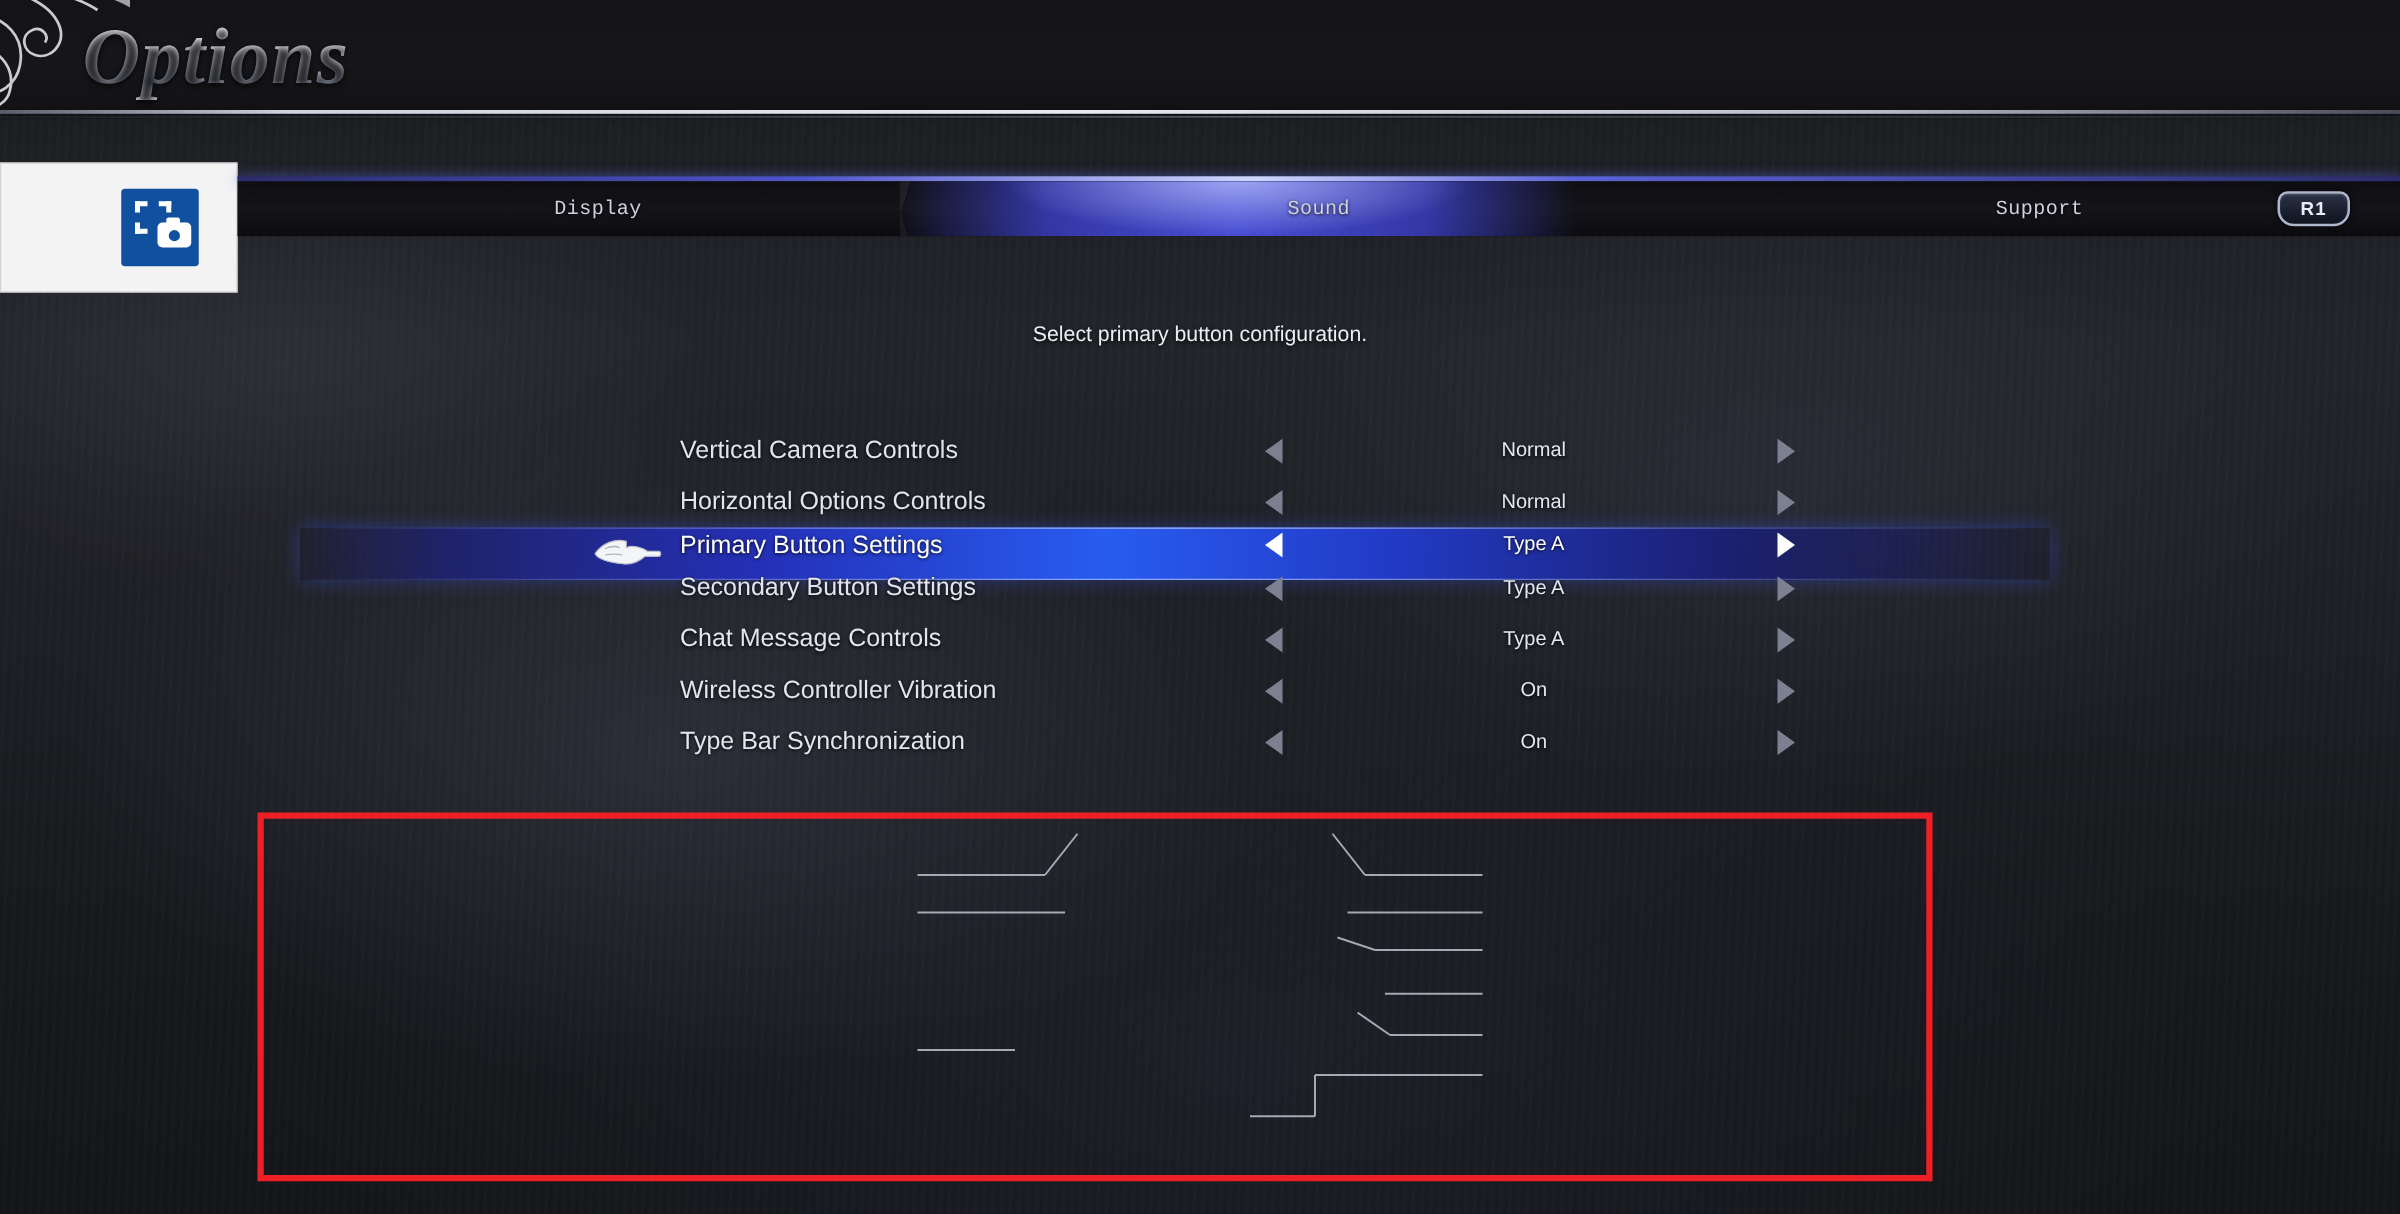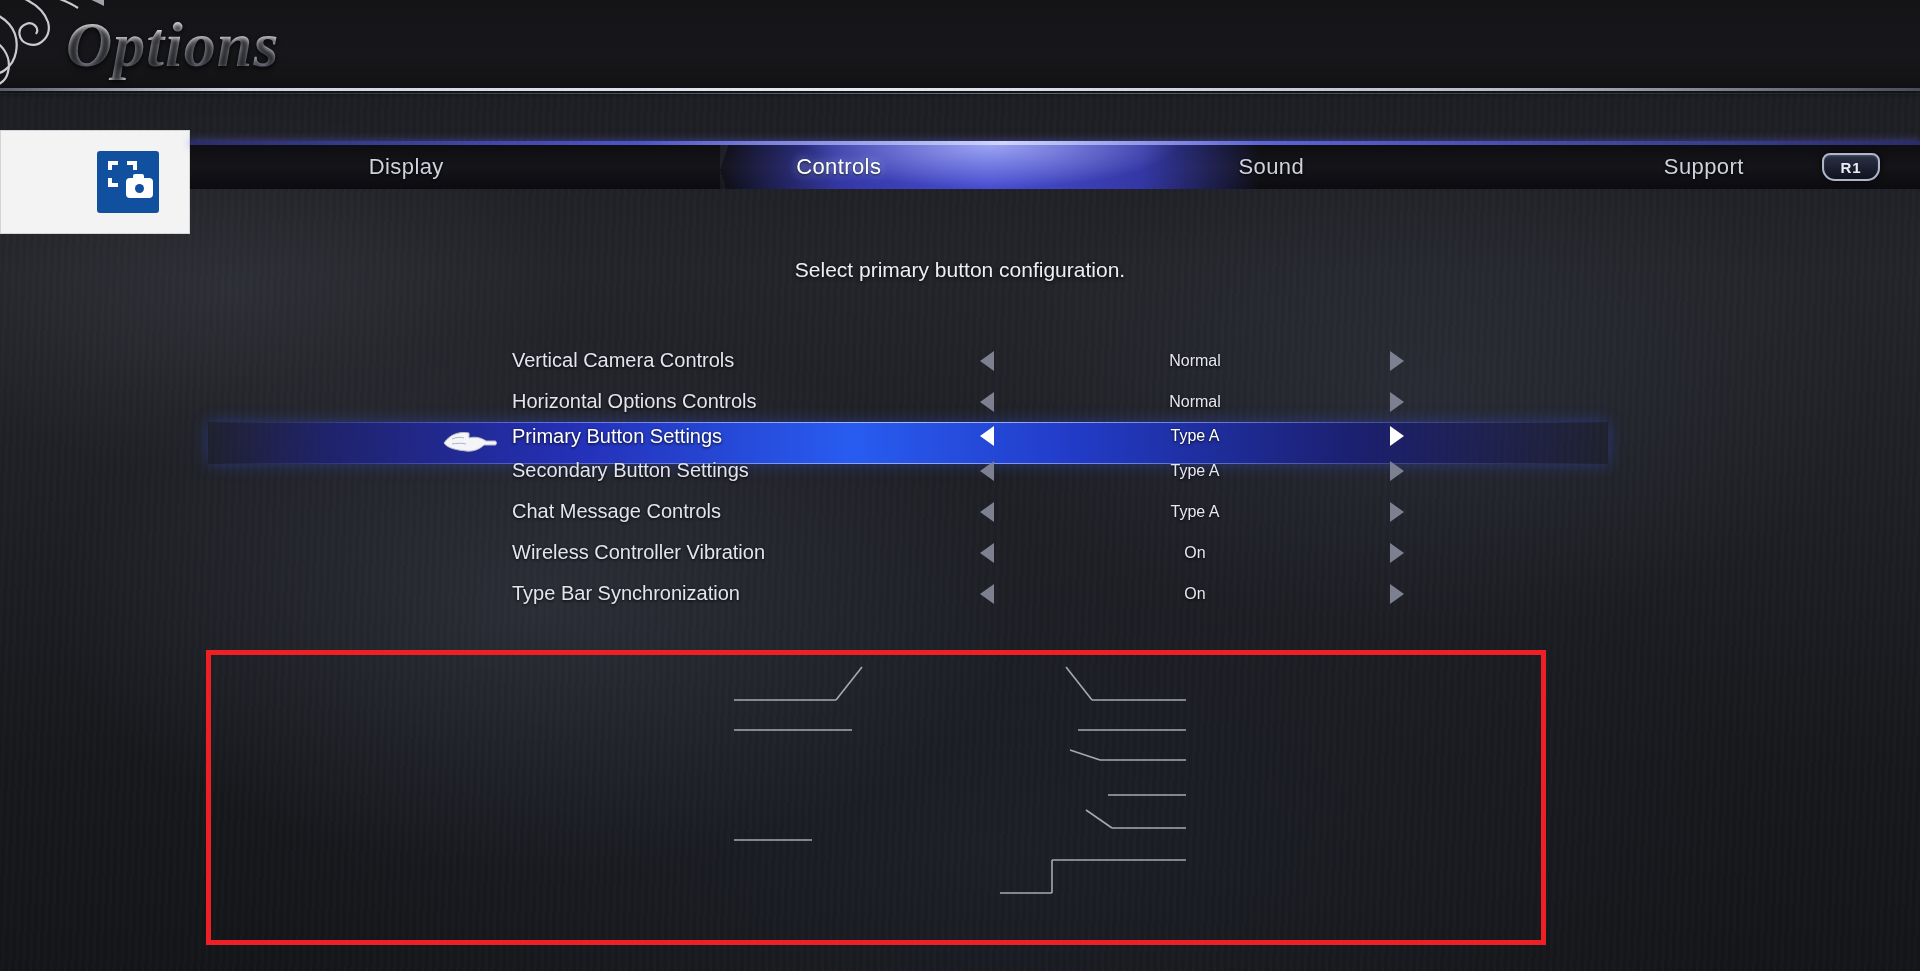--- a/index.html
+++ b/index.html
@@ -109,47 +109,47 @@
     content:""; position:absolute; inset:0;
     background:
       linear-gradient(108deg, rgba(255,255,255,.08) 0 8px, rgba(0,0,0,0) 8px 26px),
       linear-gradient(72deg, rgba(255,255,255,.06) 0 6px, rgba(0,0,0,0) 6px 30px);
     opacity:.8;
   }
   .tabs{
     position:absolute; inset:0; display:flex; align-items:center;
   }
   .tab{
-    flex:1; text-align:center; font-size:22px; color:#cfd2dc;
+    flex:1; text-align:center; font-size:16px; color:#cfd2dc;
     letter-spacing:.4px; text-shadow:0 1px 3px rgba(0,0,0,.9);
-    position:relative; z-index:2; cursor:pointer;
+    position:relative; z-index:2; cursor:pointer;font-family:Liberation Mono, monospace;
   }
   .tab.active{ color:#ffffff; text-shadow:0 0 10px rgba(180,200,255,.9),0 1px 3px #000; }
   .r1-badge{
     position:absolute; right:40px; top:8px; width:58px; height:28px; z-index:3;
     border-radius:8px 8px 13px 13px;
     background:linear-gradient(180deg,#2b3147 0%,#1b2030 55%,#10141f 100%);
     border:2px solid #aeb6cc;
     display:flex; align-items:center; justify-content:center;
     font-size:15px; font-weight:700; color:#e9ecf5; letter-spacing:1px;
     box-shadow:0 0 6px rgba(0,0,0,.8), inset 0 1px 2px rgba(255,255,255,.18);
   }
 
   
   .instruction{
     position:absolute; left:0; top:258px; width:1920px; text-align:center;
-    font-size:21px; color:#eceef5; text-shadow:0 1px 4px rgba(0,0,0,.9);
+    font-size:17px; color:#eceef5; text-shadow:0 1px 4px rgba(0,0,0,.9);
   }
 
   
   .settings{
     position:absolute; left:0; top:340px; width:1920px;
   }
   .row{
-    position:relative; height:41px; display:flex; align-items:center;
+    position:relative; height:41px; display:flex; align-items:center;margin-left:32px;
   }
   .row .label{
     position:absolute; left:512px; font-size:20px; color:#e3e5ee;
     text-shadow:0 1px 3px rgba(0,0,0,.9); white-space:nowrap;
   }
   .row .arrow-l{ position:absolute; left:980px; }
   .row .arrow-r{ position:absolute; left:1390px; }
   .row .value{
     position:absolute; left:1020px; width:350px; text-align:center;
     font-size:16px; color:#e6e8f0; text-shadow:0 1px 3px rgba(0,0,0,.9);
@@ -235,21 +235,20 @@
       <i></i>
   </div>
   <div class="snip-cam"></div>
 </div>
 
 <div class="tab-topline"></div>
 <div class="tabbar">
   <div class="tab-glow"></div>
   <div class="tabs">
     <div class="tab">Display</div>
-    <div class="tab active">Controls</div>
     <div class="tab">Sound</div>
     <div class="tab">Support</div>
   </div>
   <div class="r1-badge">R1</div>
 </div>
 
 <div class="instruction">Select primary button configuration.</div>
 
 <div class="settings">
 

